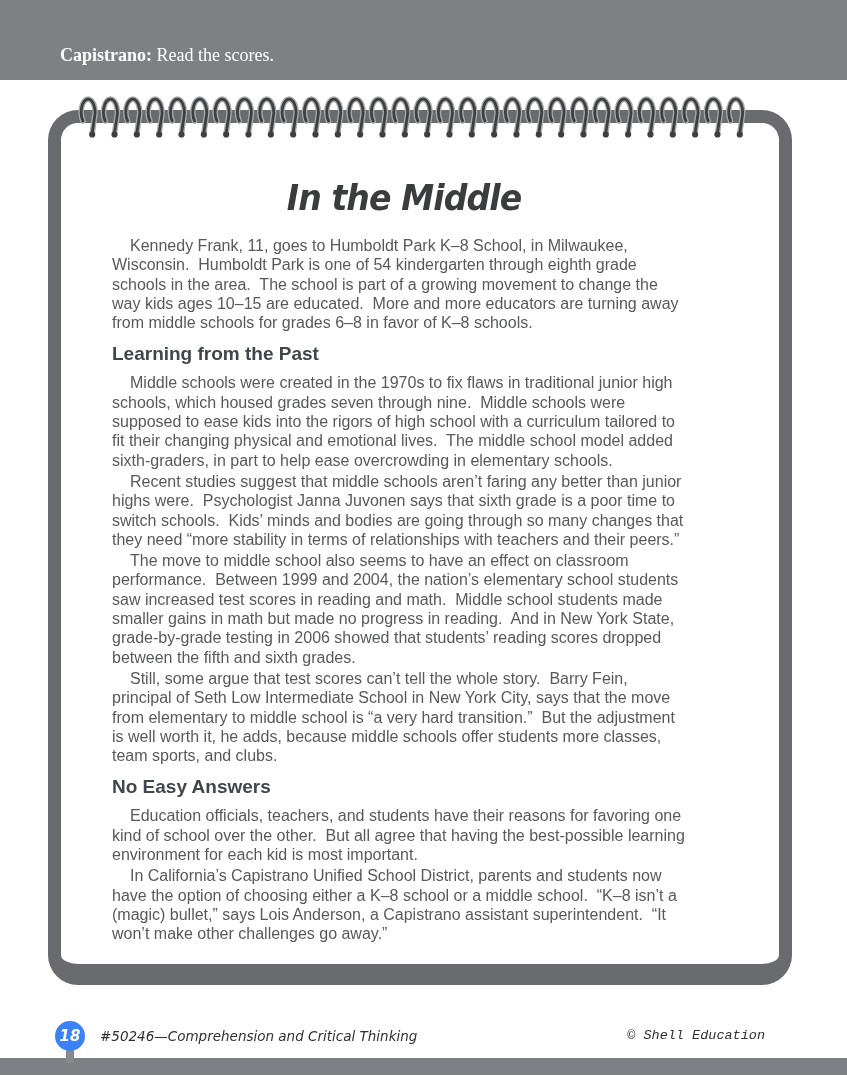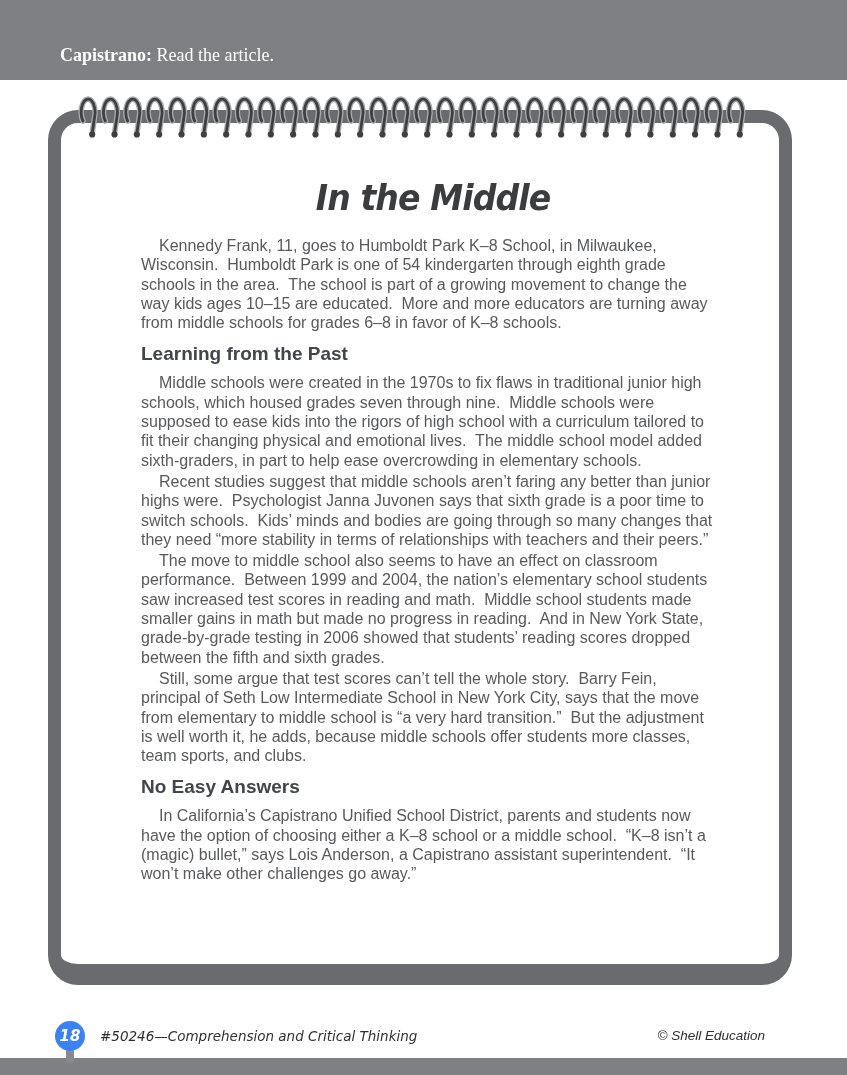--- a/index.html
+++ b/index.html
@@ -34,21 +34,21 @@
     background:#ffffff;
     z-index:1;
   }
   .spiral{
     position:absolute;left:78px;top:92px;
     width:684px;height:52px;
     z-index:2;
   }
   
   .article{
-    position:absolute;left:141px;top:176px;
+    position:absolute;left:112px;top:176px;
     width:584px;
     z-index:3;
     color:#58595b;
   }
   .article-title{
     text-align:center;
     font-family:"DejaVu Sans",sans-serif;
     font-weight:bold;font-style:italic;
     font-size:36px;line-height:44px;
     letter-spacing:-1px;
@@ -88,36 +88,36 @@
     z-index:2;
   }
   .footer-book{
     position:absolute;left:100px;top:1028px;
     font-style:italic;font-size:13.5px;color:#2f3033;
     font-family:"DejaVu Sans",sans-serif;
   }
   .footer-pub{
     position:absolute;right:82px;top:1028px;
     font-style:italic;font-size:13.5px;color:#2f3033;
-    font-family:Liberation Sans, sans-serif;
+    font-family:Liberation Mono, monospace;
   }
   .bottom-bar{
     position:absolute;left:0;bottom:0;
     width:847px;height:17px;
     background:#7e8083;
     z-index:1;
   }
 </style>
 </head>
 <body>
 
 <div class="page">
 
   <div class="header-bar">
-    <div class="directions"><span class="dir-label">Capistrano:</span><span> Read the article.</span></div>
+    <div class="directions"><span class="dir-label">Capistrano:</span><span> Read the scores.</span></div>
   </div>
 
   <div class="notebook"></div>
 
   <div class="spiral">
     <svg id="coil-svg" width="684" height="52" viewBox="0 0 684 52" xmlns="http://www.w3.org/2000/svg">
         <g transform="translate(0.00,0)">
           <path d="M5,29 A7,13 0 1 1 16.6,25 L14.2,41" fill="none" stroke="#a9aaac" stroke-width="5.5" stroke-linecap="round"></path>
           <path d="M5,29 A7,13 0 1 1 16.6,25 L14.2,41" fill="none" stroke="#3e3f41" stroke-width="2.8" stroke-linecap="round"></path>
           <circle cx="14.2" cy="42.5" r="3.1" fill="#3e3f41"></circle>
@@ -275,20 +275,21 @@
 
     <p>Kennedy Frank, 11, goes to Humboldt Park K–8 School, in Milwaukee, Wisconsin.  Humboldt Park is one of 54 kindergarten through eighth grade schools in the area.  The school is part of a growing movement to change the way kids ages 10–15 are educated.  More and more educators are turning away from middle schools for grades 6–8 in favor of K–8 schools.</p>
 
     <h2 class="section-heading">Learning from the Past</h2>
     <p>Middle schools were created in the 1970s to fix flaws in traditional junior high schools, which housed grades seven through nine.  Middle schools were supposed to ease kids into the rigors of high school with a curriculum tailored to fit their changing physical and emotional lives.  The middle school model added sixth-graders, in part to help ease overcrowding in elementary schools.</p>
     <p>Recent studies suggest that middle schools aren’t faring any better than junior highs were.  Psychologist Janna Juvonen says that sixth grade is a poor time to switch schools.  Kids’ minds and bodies are going through so many changes that they need “more stability in terms of relationships with teachers and their peers.”</p>
     <p>The move to middle school also seems to have an effect on classroom performance.  Between 1999 and 2004, the nation’s elementary school students saw increased test scores in reading and math.  Middle school students made smaller gains in math but made no progress in reading.  And in New York State, grade-by-grade testing in 2006 showed that students’ reading scores dropped between the fifth and sixth grades.</p>
     <p>Still, some argue that test scores can’t tell the whole story.  Barry Fein, principal of Seth Low Intermediate School in New York City, says that the move from elementary to middle school is “a very hard transition.”  But the adjustment is well worth it, he adds, because middle schools offer students more classes, team sports, and clubs.</p>
 
     <h2 class="section-heading">No Easy Answers</h2>
+    <p>Education officials, teachers, and students have their reasons for favoring one kind of school over the other.  But all agree that having the best-possible learning environment for each kid is most important.</p>
     <p>In California’s Capistrano Unified School District, parents and students now have the option of choosing either a K–8 school or a middle school.  “K–8 isn’t a (magic) bullet,” says Lois Anderson, a Capistrano assistant superintendent.  “It won’t make other challenges go away.”</p>
   </div>
 
   <div class="pin-stem"></div>
   <div class="page-pin">18</div>
   <div class="footer-book">#50246—Comprehension and Critical Thinking</div>
   <div class="footer-pub">© Shell Education</div>
   <div class="bottom-bar"></div>
 
 </div>

